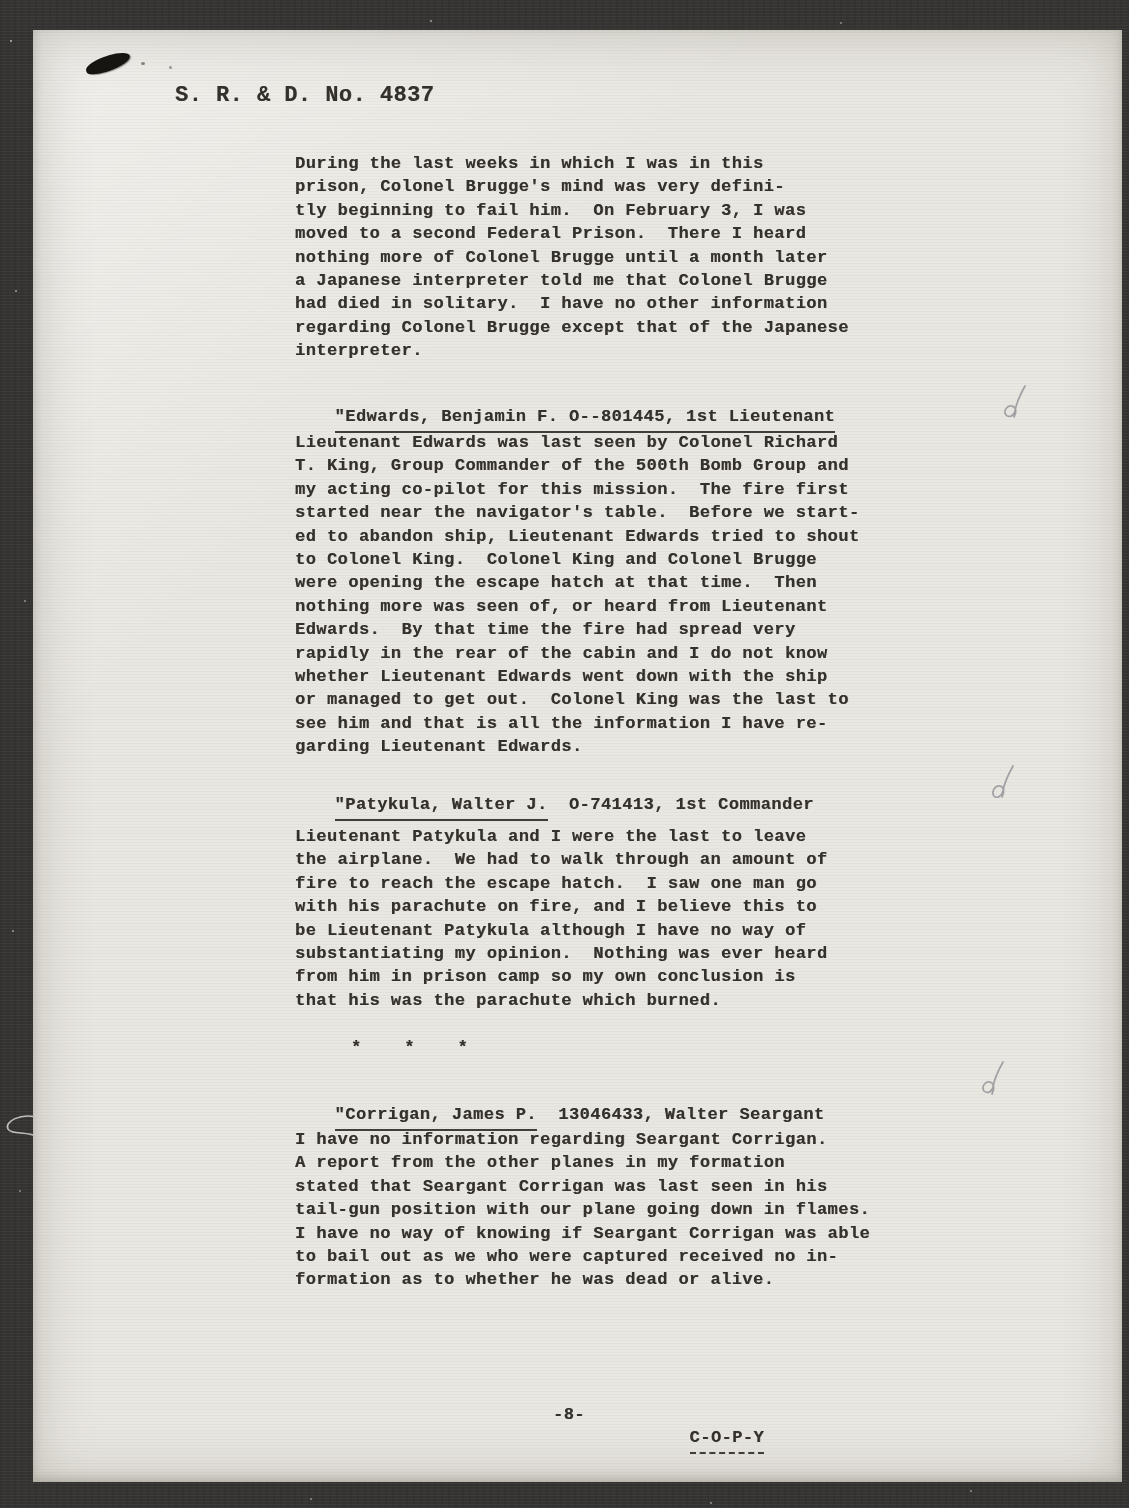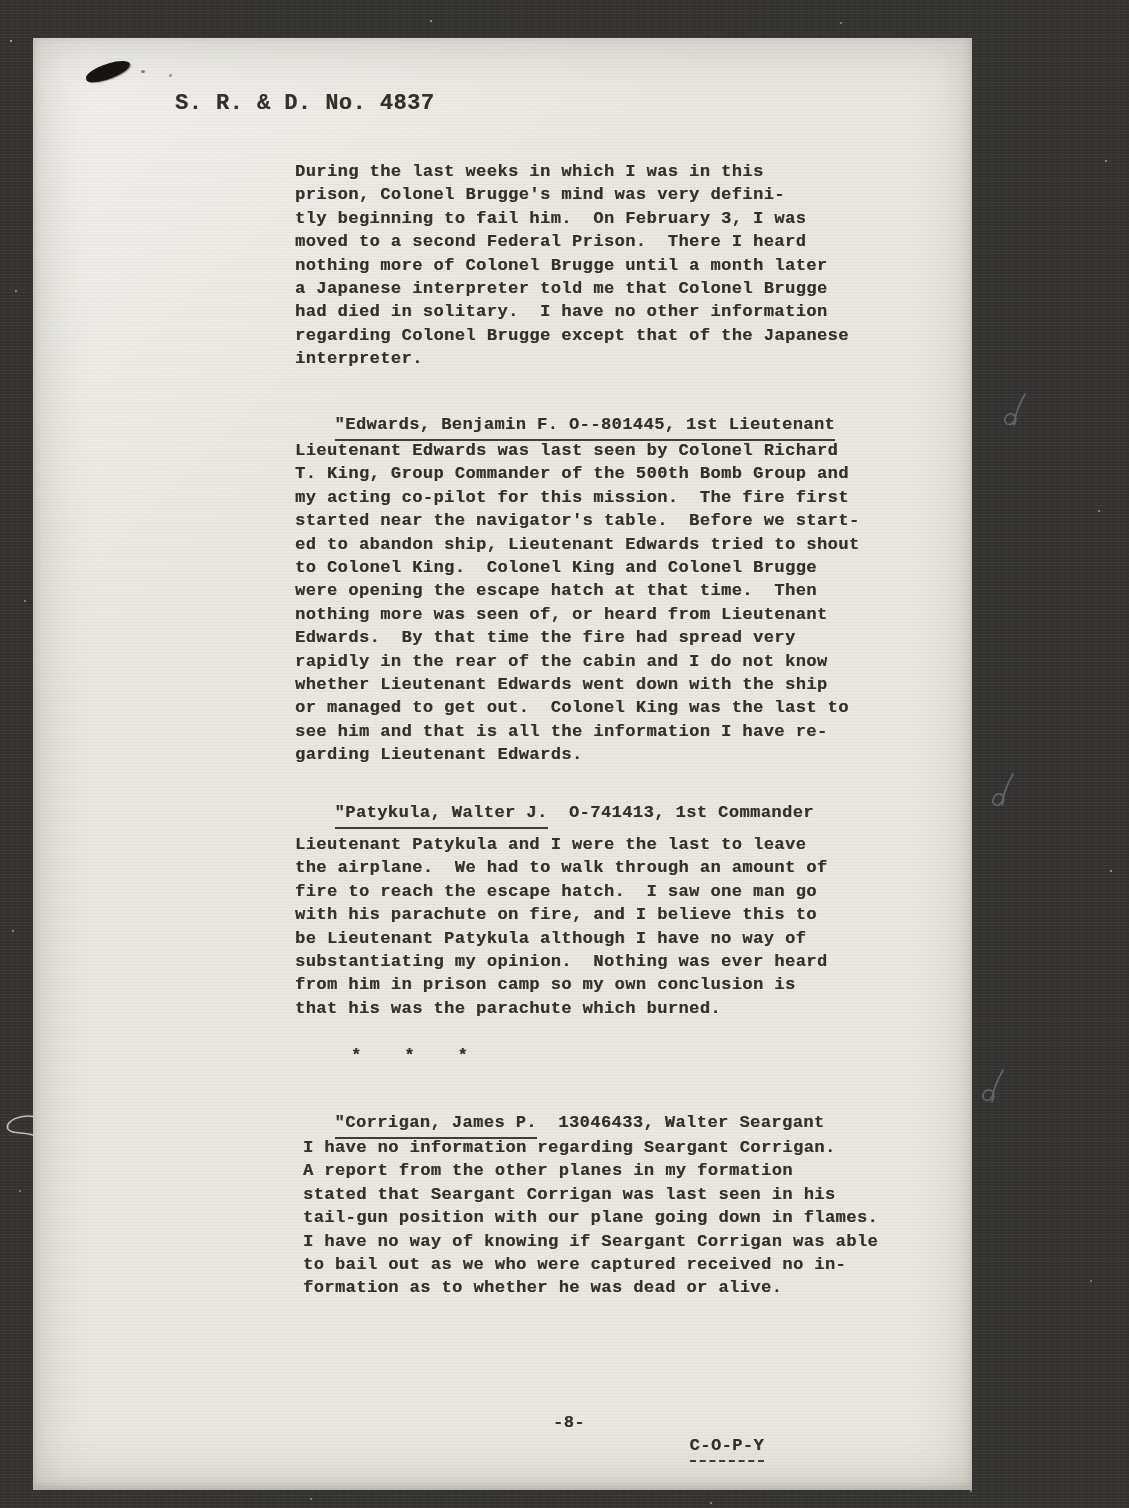--- a/index.html
+++ b/index.html
@@ -17,21 +17,21 @@
     box-shadow:
       5px 250px 0 rgba(235,233,228,.6), 14px 560px 0 rgba(235,233,228,.5),
       2px 890px 0 rgba(235,233,228,.55), 9px 1150px 0 rgba(235,233,228,.5),
       1095px 120px 0 rgba(235,233,228,.55), 1088px 470px 0 rgba(235,233,228,.5),
       1100px 830px 0 rgba(235,233,228,.6), 1080px 1240px 0 rgba(235,233,228,.45),
       300px 1458px 0 rgba(235,233,228,.5), 700px 1462px 0 rgba(235,233,228,.55),
       960px 1450px 0 rgba(235,233,228,.5), 420px -20px 0 rgba(235,233,228,.6),
       830px -18px 0 rgba(235,233,228,.5);
   }
   .paper{
-    position:absolute;left:33px;top:38px;width:939px;height:1452px;
+    position:absolute;left:33px;top:30px;width:1089px;height:1452px;
     background-color:#e9e7e1;
     background-image:
       repeating-linear-gradient(0deg, rgba(125,118,104,0.05) 0px, rgba(125,118,104,0.05) 1px, transparent 1px, transparent 3px),
       linear-gradient(135deg, rgba(255,255,255,0.35) 0%, rgba(255,255,255,0) 30%);
     box-shadow:inset 0 0 55px rgba(95,88,76,0.28), inset 0 -4px 10px rgba(95,88,76,0.25);
   }
   .typed{
     position:absolute;
     font-family:"Liberation Mono","DejaVu Sans Mono",monospace;
     font-weight:700;font-size:17px;line-height:23.4px;letter-spacing:0.45px;
@@ -107,21 +107,21 @@
 substantiating my opinion.  Nothing was ever heard
 from him in prison camp so my own conclusion is
 that his was the parachute which burned.</div>
 
   <div class="typed" style="left:318px;top:1006px;">*    *    *</div>
 
   <div class="typed heading" style="left:259px;top:1050px;">
     <span class="u">"Corrigan, James P.</span><span>  13046433, Walter Seargant</span>
   </div>
 
-  <div class="typed" style="left:262px;top:1098px;margin-left:8px;">I have no information regarding Seargant Corrigan.
+  <div class="typed" style="left:262px;top:1098px;">I have no information regarding Seargant Corrigan.
 A report from the other planes in my formation
 stated that Seargant Corrigan was last seen in his
 tail-gun position with our plane going down in flames.
 I have no way of knowing if Seargant Corrigan was able
 to bail out as we who were captured received no in-
 formation as to whether he was dead or alive.</div>
 
   <div class="typed" style="left:520px;top:1373px;">-8-</div>
 
   <div class="typed" style="left:614px;top:1373px;">

